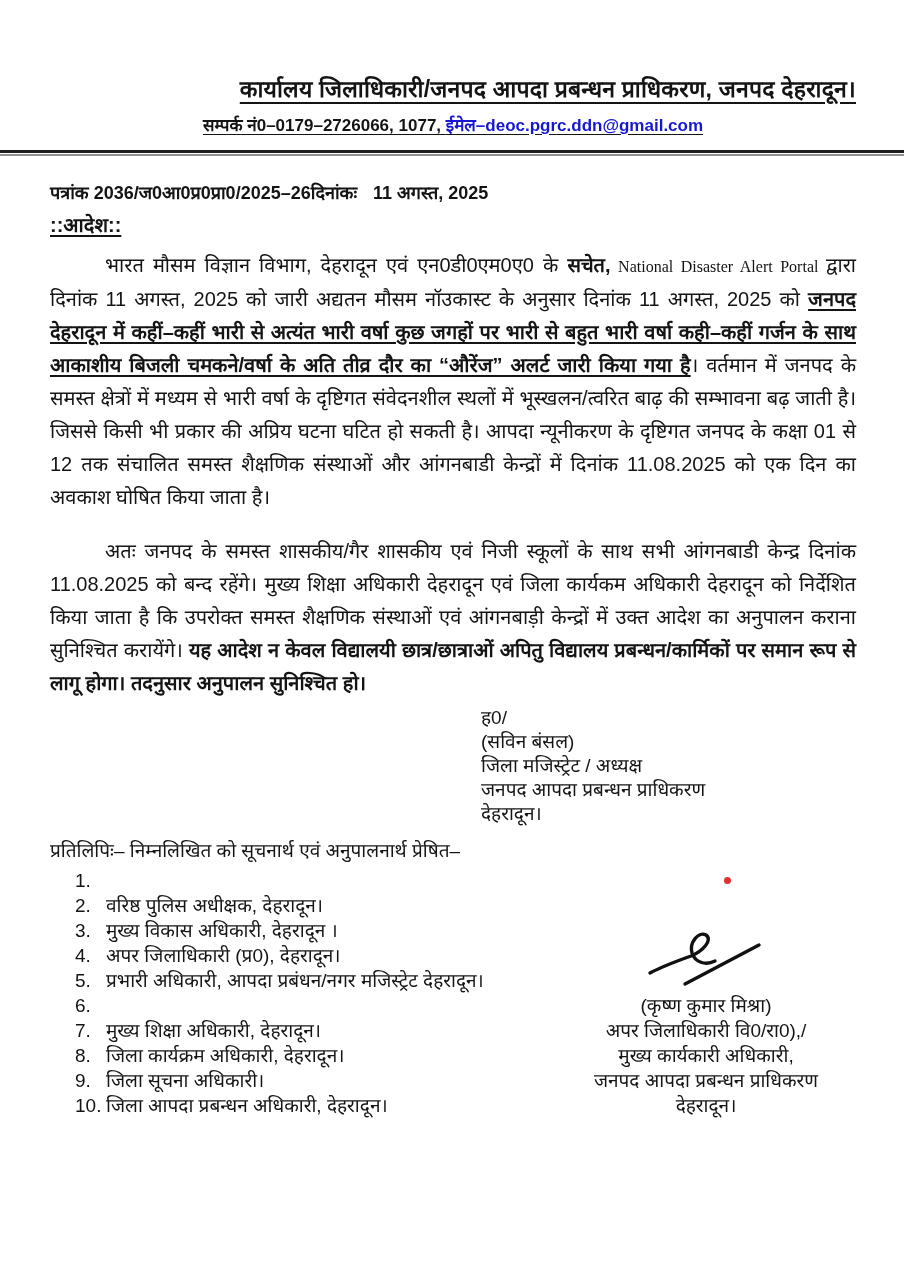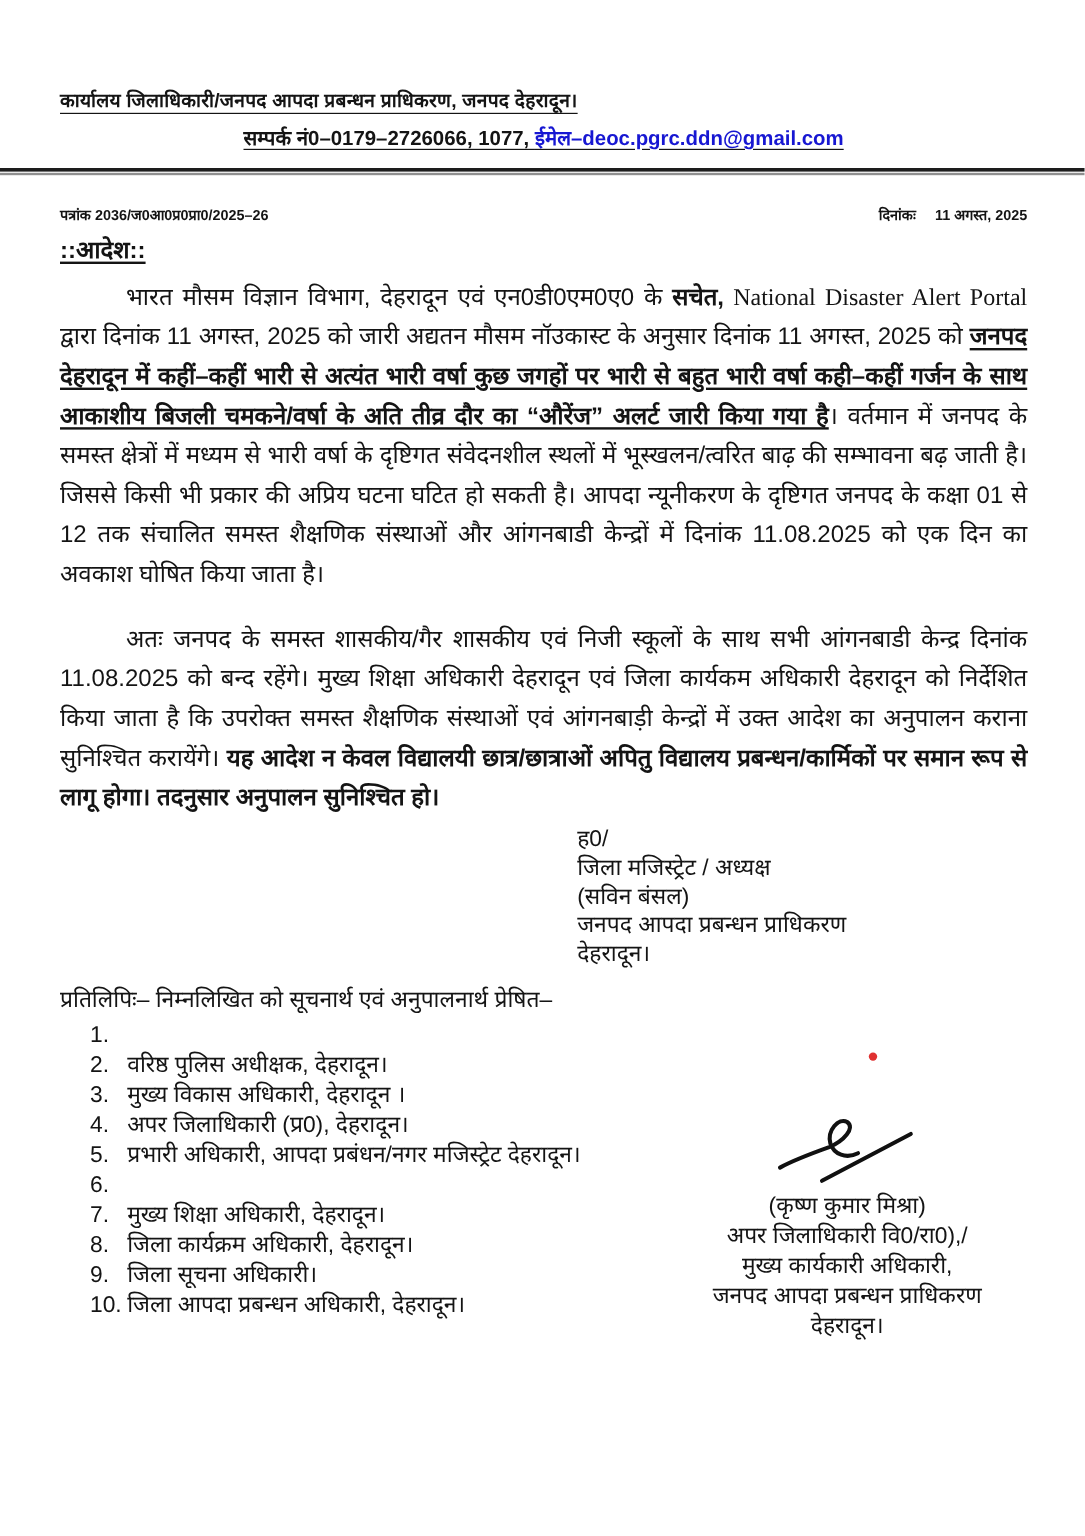--- a/index.html
+++ b/index.html
@@ -14,22 +14,22 @@
     margin:0 auto;
     background:#ffffff;
     color:var(--ink);
     font-family:"Liberation Sans","DejaVu Sans",sans-serif;
     box-sizing:border-box;
     padding:72px 48px 0 50px;
     overflow:hidden;
   }
   
   .header-title{
-    text-align:left;
-    font-size:16px;
+    text-align:right;
+    font-size:23px;
     font-weight:bold;
     text-decoration:underline;
     text-underline-offset:5px;
     letter-spacing:.2px;
   }
   .contact-line{
     text-align:center;
     font-size:17px;
     font-weight:bold;
     margin-top:9px;
@@ -40,24 +40,24 @@
   .rule{
     margin:14px -48px 0 -50px;
     height:1px;
     border-top:3px solid #1d1d1d;
     border-bottom:2px solid #8f8f8f;
     background:#fff;
   }
   
   .meta-row{
     display:flex;
-    justify-content:space-between;
+    justify-content:flex-start;
     align-items:baseline;
     margin-top:24px;
-    font-size:12px;
+    font-size:18px;
     font-weight:bold;
   }
   .date-group{display:flex;gap:16px;}
   .order-heading{
     text-align:left;
     font-size:20px;
     font-weight:bold;
     text-decoration:underline;
     text-underline-offset:3px;
     margin-top:7px;
@@ -66,21 +66,21 @@
   .para{
     margin:0;
     text-align:justify;
     font-size:20px;
     line-height:33px;
   }
   .para1{margin-top:11px;text-indent:55px;}
   .para2{margin-top:21px;text-indent:55px;}
   .b{font-weight:bold;}
   .bu{font-weight:bold;text-decoration:underline;text-underline-offset:3px;}
-  .latin-serif{font-family:"Liberation Serif","DejaVu Serif",serif;font-size:20px;}
+  .latin-serif{font-family:"Liberation Serif","DejaVu Serif",serif;font-size:16px;}
   
   .sign1{
     width:340px;
     margin:6px 35px 0 auto;
     font-size:19px;
     line-height:24px;
   }
   
   .copy-intro{font-size:19px;margin-top:11px;}
   .copy-list{
@@ -127,22 +127,22 @@
   </div>
 
   <div class="order-heading">::आदेश::</div>
 
   <p class="para para1"><span>भारत मौसम विज्ञान विभाग, देहरादून एवं एन0डी0एम0ए0 के </span><span class="b">सचेत,</span><span class="latin-serif"> National Disaster Alert Portal </span><span>द्वारा दिनांक 11 अगस्त, 2025 को जारी अद्यतन मौसम नॉउकास्ट के अनुसार दिनांक 11 अगस्त, 2025 को </span><span class="bu">जनपद देहरादून में कहीं–कहीं भारी से अत्यंत भारी वर्षा कुछ जगहों पर भारी से बहुत भारी वर्षा कही–कहीं गर्जन के साथ आकाशीय बिजली चमकने/वर्षा के अति तीव्र दौर का “औरेंज” अलर्ट जारी किया गया है</span><span>। वर्तमान में जनपद के समस्त क्षेत्रों में मध्यम से भारी वर्षा के दृष्टिगत संवेदनशील स्थलों में भूस्खलन/त्वरित बाढ़ की सम्भावना बढ़ जाती है। जिससे किसी भी प्रकार की अप्रिय घटना घटित हो सकती है। आपदा न्यूनीकरण के दृष्टिगत जनपद के कक्षा 01 से 12 तक संचालित समस्त शैक्षणिक संस्थाओं और आंगनबाडी केन्द्रों में दिनांक 11.08.2025 को एक दिन का अवकाश घोषित किया जाता है।</span></p>
 
   <p class="para para2"><span>अतः जनपद के समस्त शासकीय/गैर शासकीय एवं निजी स्कूलों के साथ सभी आंगनबाडी केन्द्र दिनांक 11.08.2025 को बन्द रहेंगे। मुख्य शिक्षा अधिकारी देहरादून एवं जिला कार्यकम अधिकारी देहरादून को निर्देशित किया जाता है कि उपरोक्त समस्त शैक्षणिक संस्थाओं एवं आंगनबाड़ी केन्द्रों में उक्त आदेश का अनुपालन कराना सुनिश्चित करायेंगे। </span><span class="b">यह आदेश न केवल विद्यालयी छात्र/छात्राओं अपितु विद्यालय प्रबन्धन/कार्मिकों पर समान रूप से लागू होगा। तदनुसार अनुपालन सुनिश्चित हो।</span></p>
 
   <div class="sign1">
     <div>ह0/</div>
+    <div>(सविन बंसल)</div>
     <div>जिला मजिस्ट्रेट / अध्यक्ष</div>
-    <div>(सविन बंसल)</div>
     <div>जनपद आपदा प्रबन्धन प्राधिकरण</div>
     <div>देहरादून।</div>
   </div>
 
   <div class="copy-intro">प्रतिलिपिः– निम्नलिखित को सूचनार्थ एवं अनुपालनार्थ प्रेषित–</div>
 
   <ol class="copy-list">
     <li>
         <span class="no">1.</span>
       </li>

